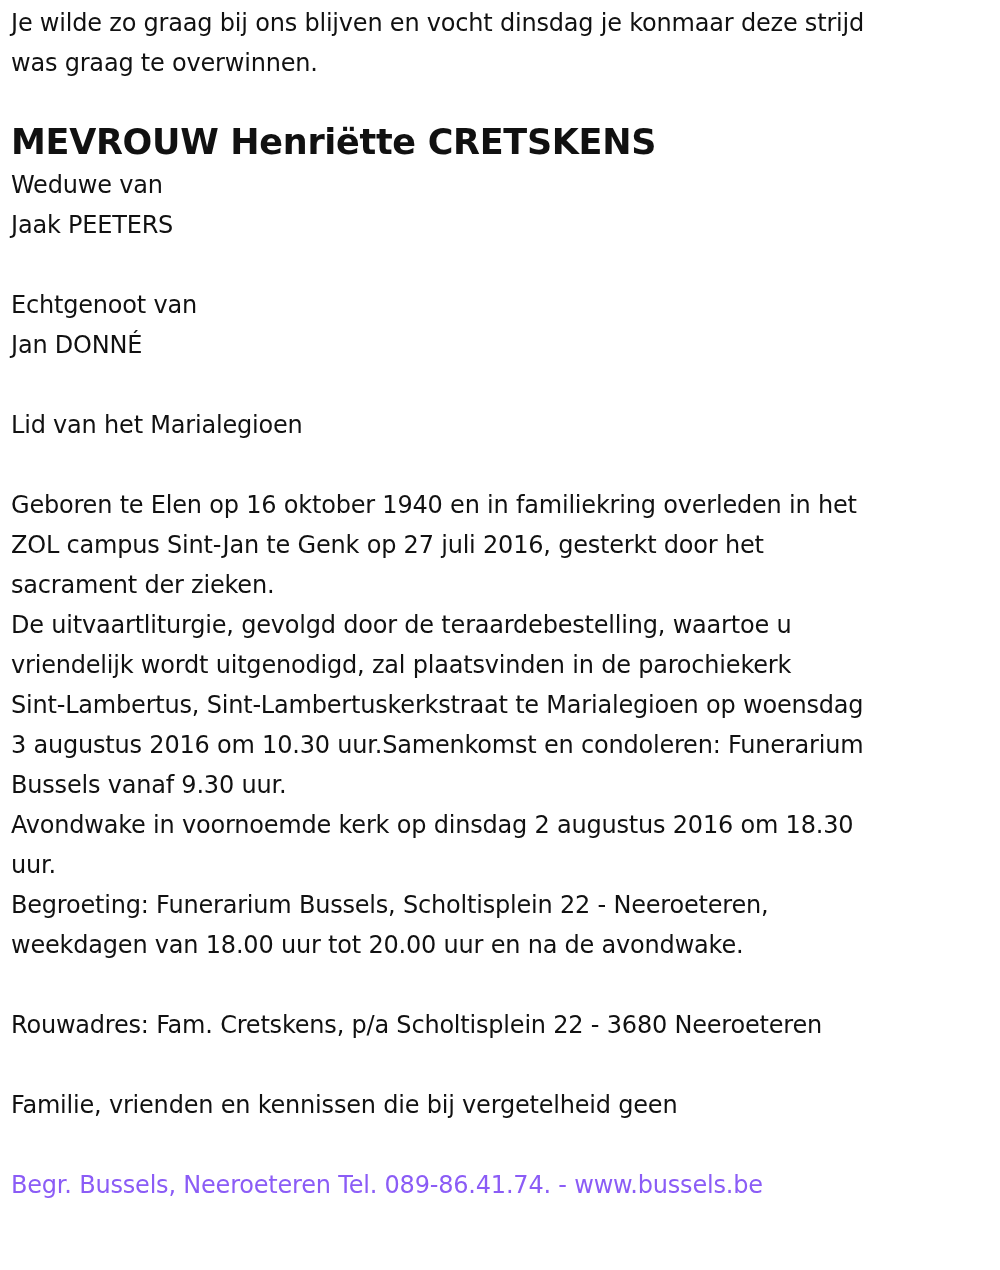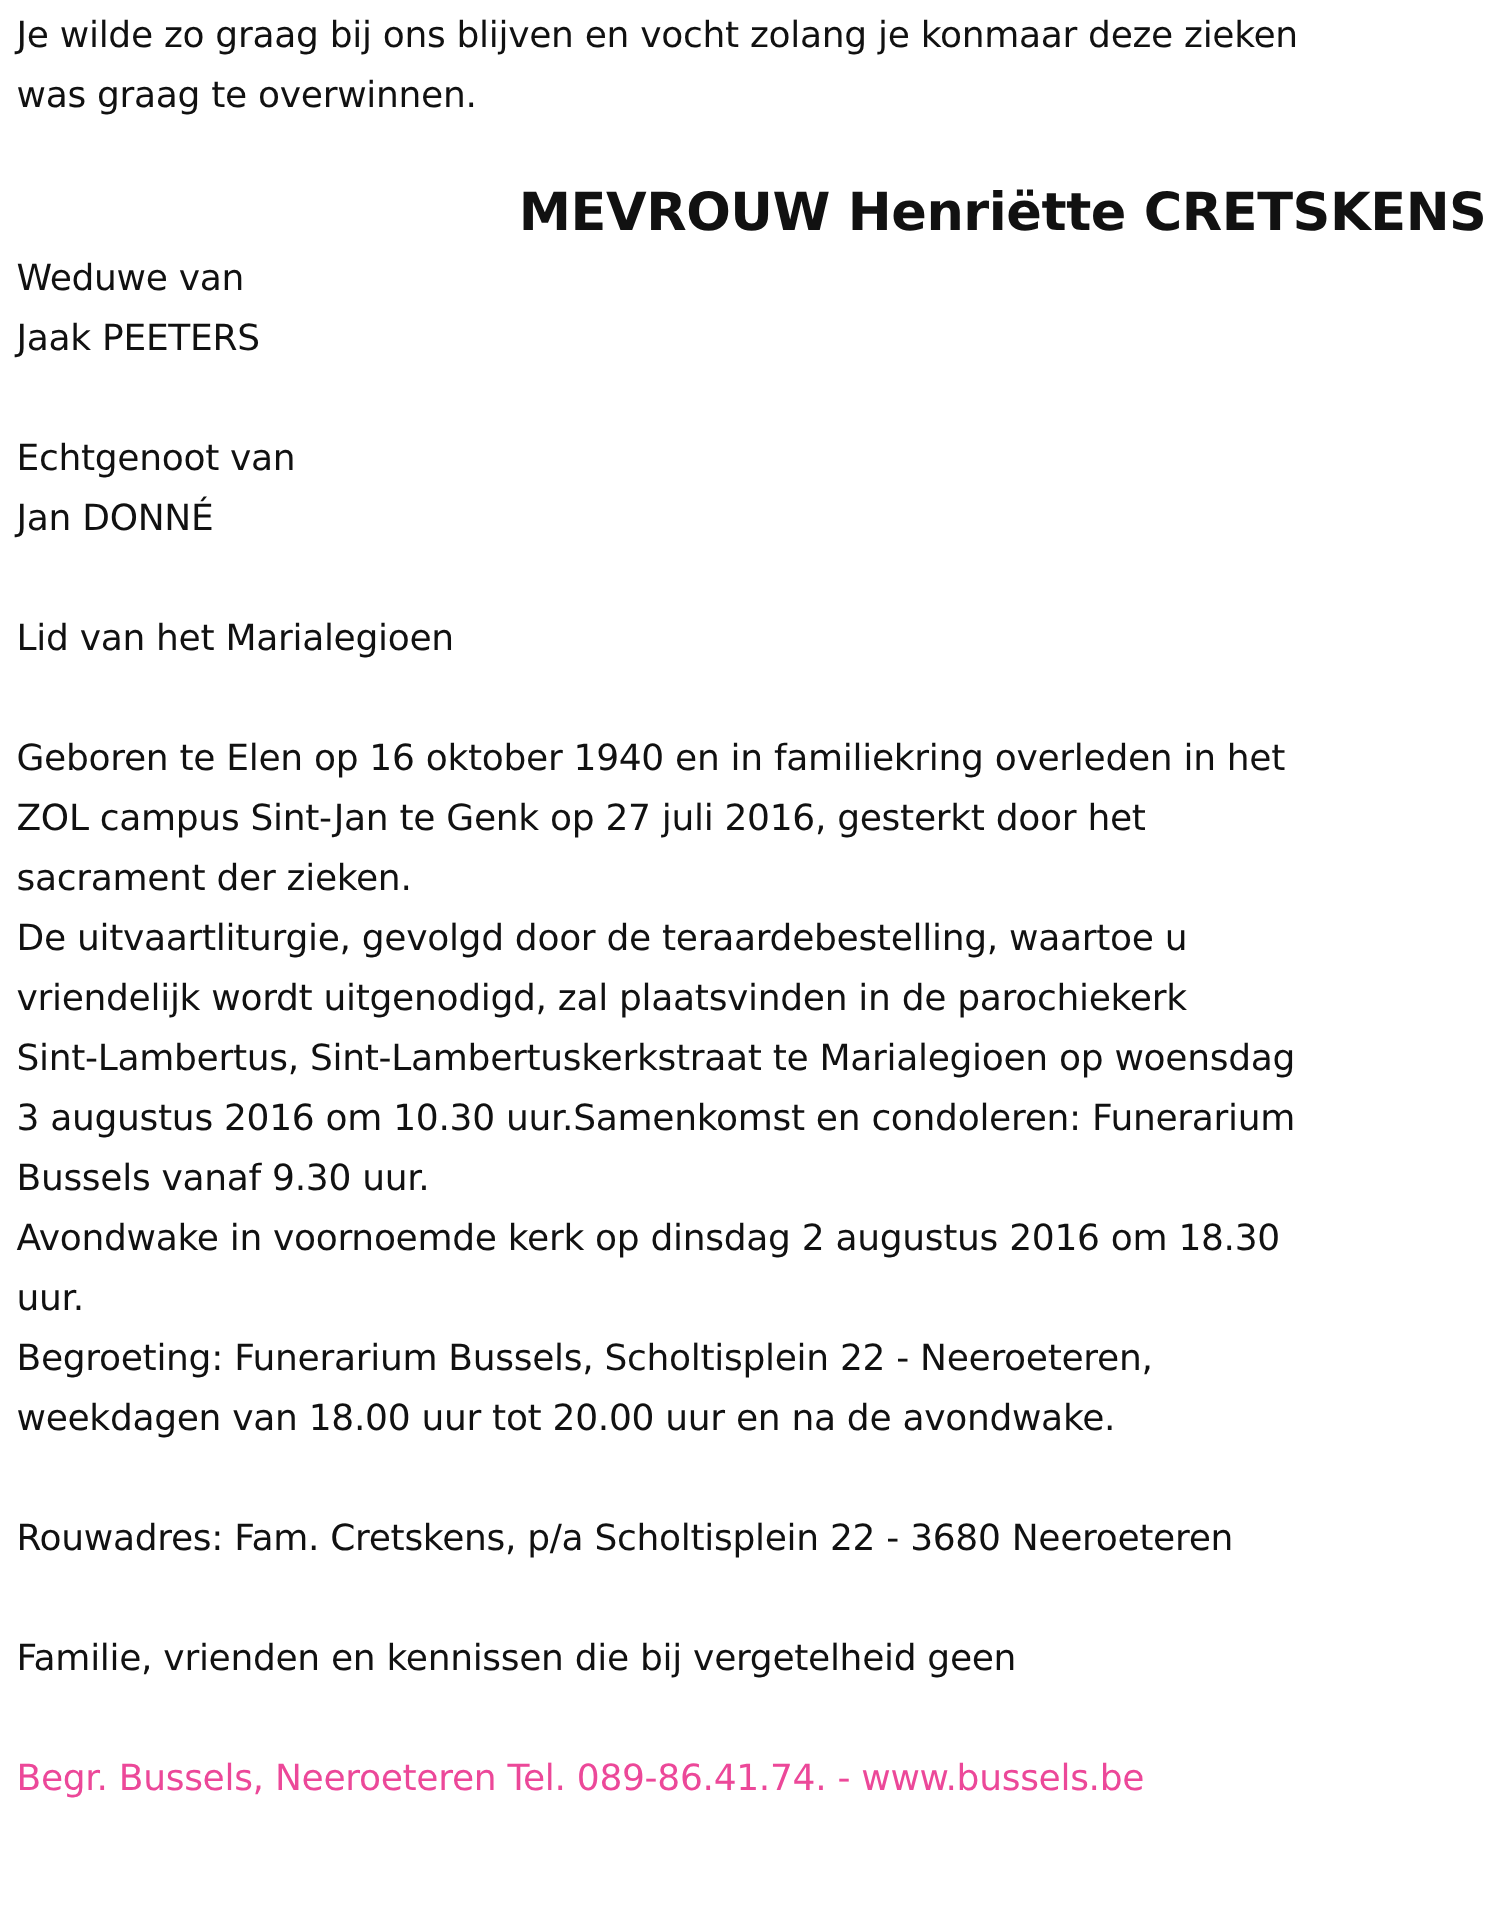--- a/index.html
+++ b/index.html
@@ -3,29 +3,29 @@
   <meta charset="utf-8">
   <style>
     html, body { margin: 0; padding: 0; background: #ffffff; }
     body {
       width: 1000px; height: 1270px; overflow: hidden;
       font-family: "DejaVu Sans", sans-serif;
       color: #111111;
     }
     .doc { padding: 3px 0 0 11px; width: 980px; }
     .p { font-size: 24px; line-height: 40px; margin: 0; letter-spacing: -0.2px; }
-    .title { font-size: 35px; font-weight: bold; line-height: 46px; margin: 36px 0 0 0; letter-spacing: -0.3px; text-align: right; }
+    .title { font-size: 35px; font-weight: bold; line-height: 46px; margin: 36px 0 0 0; letter-spacing: -0.3px; }
     .gap { height: 40px; }
-    .footer { color: #ec4899; }
+    .footer { color: #8b5cf6; }
   </style>
 </head>
 <body>
 
 <div class="doc">
-  <p class="p">Je wilde zo graag bij ons blijven en vocht zolang je konmaar deze zieken</p>
+  <p class="p">Je wilde zo graag bij ons blijven en vocht dinsdag je konmaar deze strijd</p>
   <p class="p">was graag te overwinnen.</p>
 
   <h1 class="title">MEVROUW Henriëtte CRETSKENS</h1>
   <p class="p">Weduwe van</p>
   <p class="p">Jaak PEETERS</p>
   <div class="gap"></div>
   <p class="p">Echtgenoot van</p>
   <p class="p">Jan DONNÉ</p>
   <div class="gap"></div>
   <p class="p">Lid van het Marialegioen</p>

